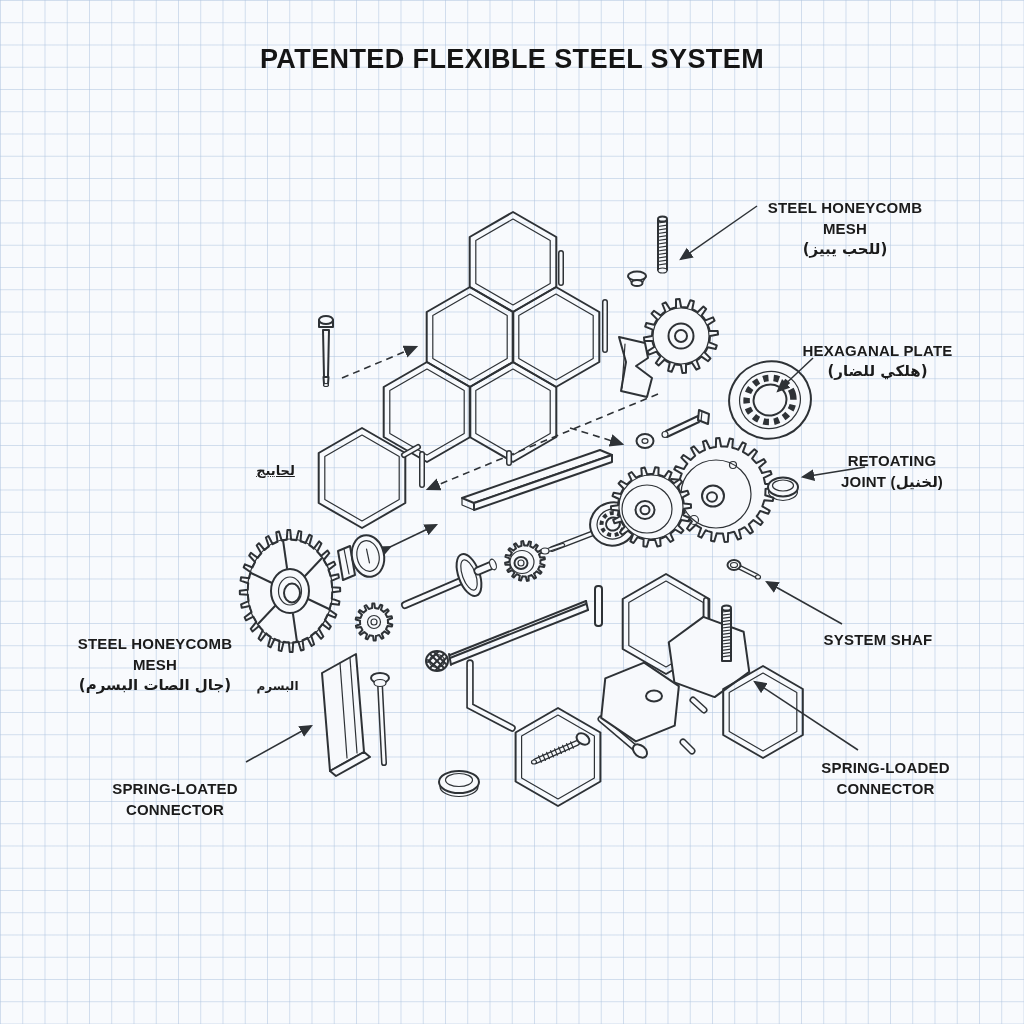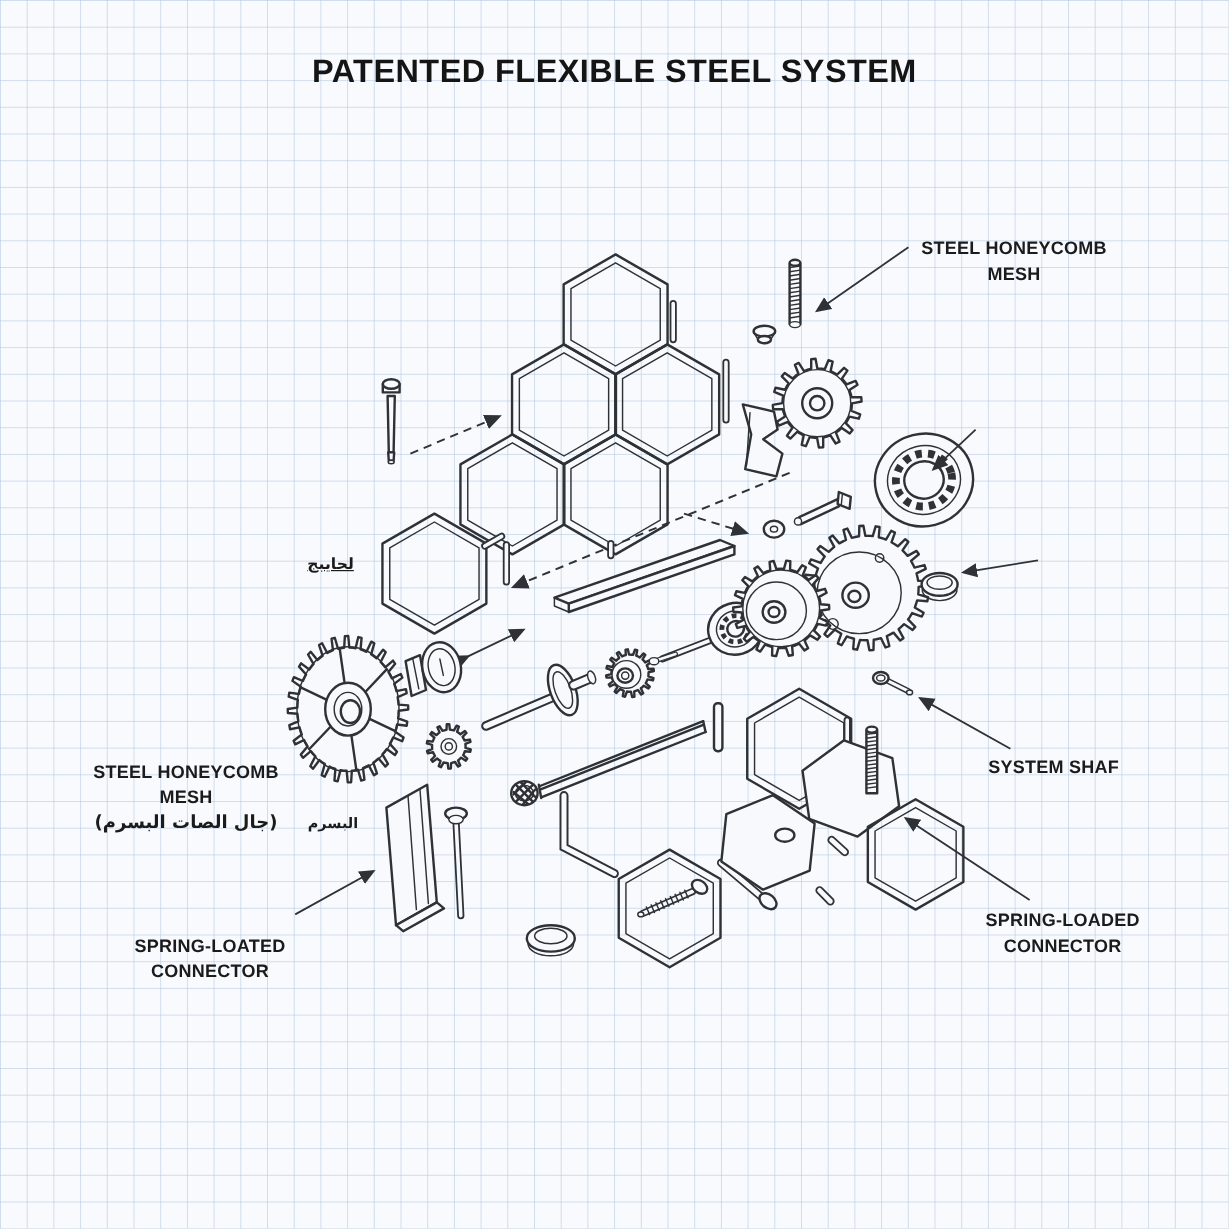--- a/index.html
+++ b/index.html
@@ -312,23 +312,32 @@
       <line class="leader" x1="842" y1="624" x2="767" y2="582" marker-end="url(#arr)"></line>
       <line class="leader" x1="858" y1="750" x2="755" y2="682" marker-end="url(#arr)"></line>
       <line class="leader" x1="246" y1="762" x2="311" y2="726" marker-end="url(#arr)"></line>
     </g>
   </svg>
 
   <div id="title">PATENTED FLEXIBLE STEEL SYSTEM</div>
 
   <div class="lbl" style="left:745px;top:197px;width:200px;">
     <span class="en">STEEL HONEYCOMB MESH</span>
-  </div>
-
-
+    <span class="ar">(للحب يبيز)</span>
+  </div>
+
+  <div class="lbl" style="left:795px;top:340px;width:165px;">
+    <span class="en">HEXAGANAL PLATE</span>
+    <span class="ar">(هلكي للضار)</span>
+  </div>
+
+  <div class="lbl" style="left:822px;top:450px;width:140px;">
+    <span class="en">RETOATING</span>
+    <span class="en">JOINT (لخنيل)</span>
+  </div>
 
   <div class="lbl" style="left:808px;top:629px;width:140px;">
     <span class="en">SYSTEM SHAF</span>
   </div>
 
   <div class="lbl" style="left:818px;top:757px;width:135px;">
     <span class="en">SPRING-LOADED</span>
     <span class="en">CONNECTOR</span>
   </div>
 

